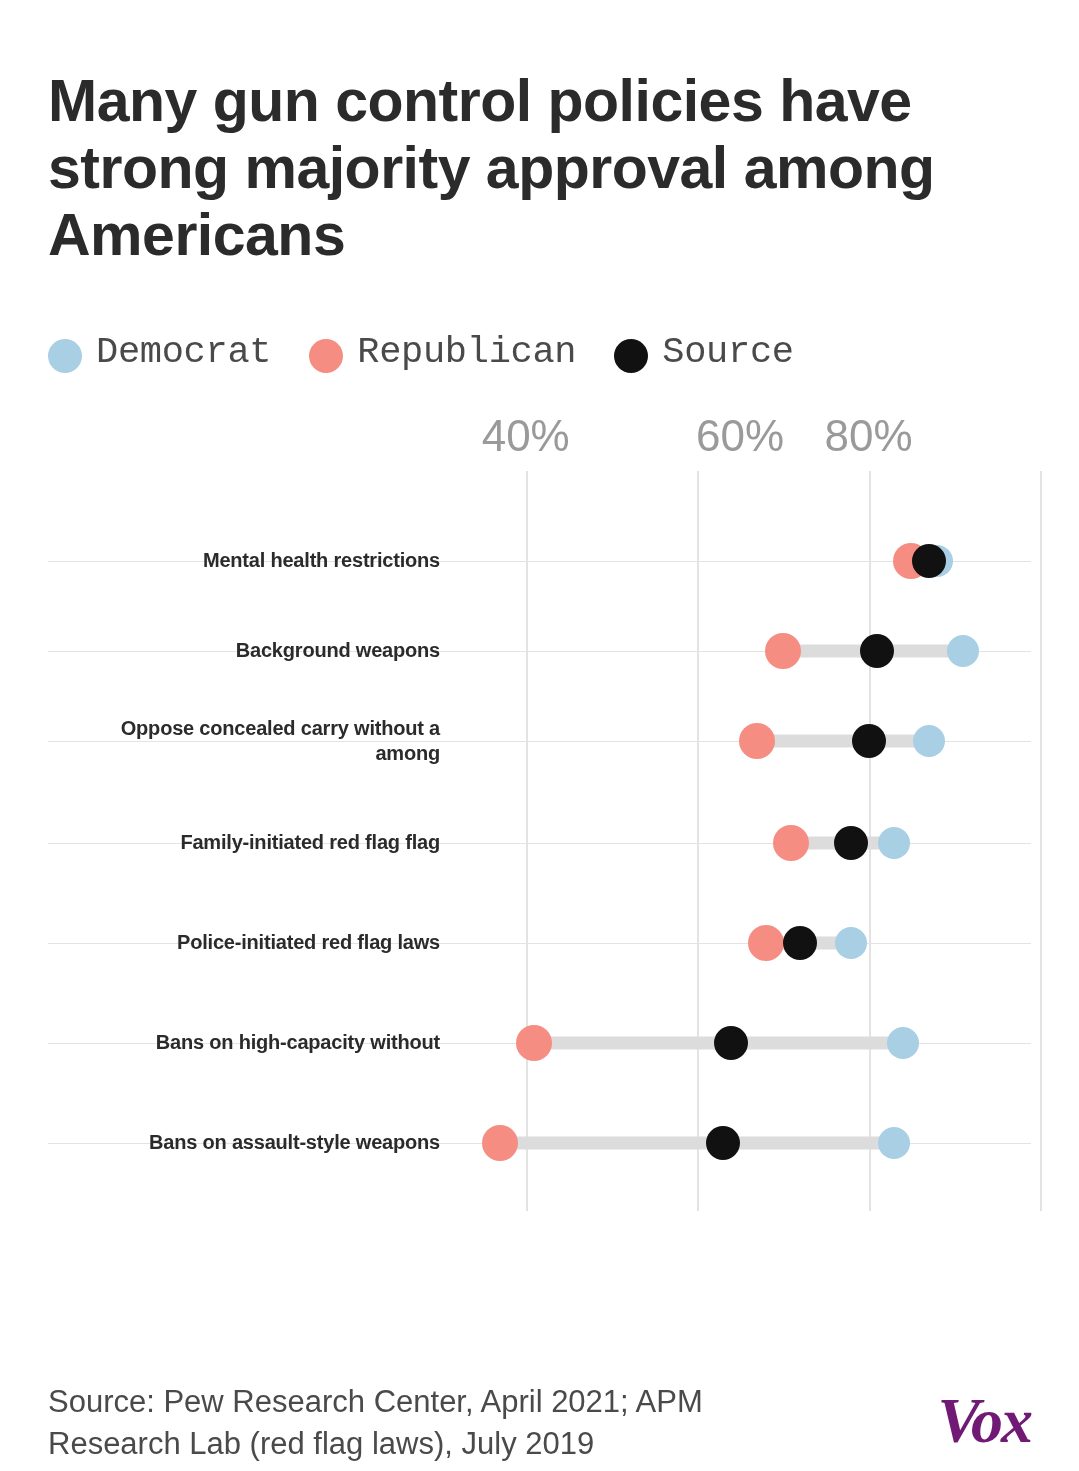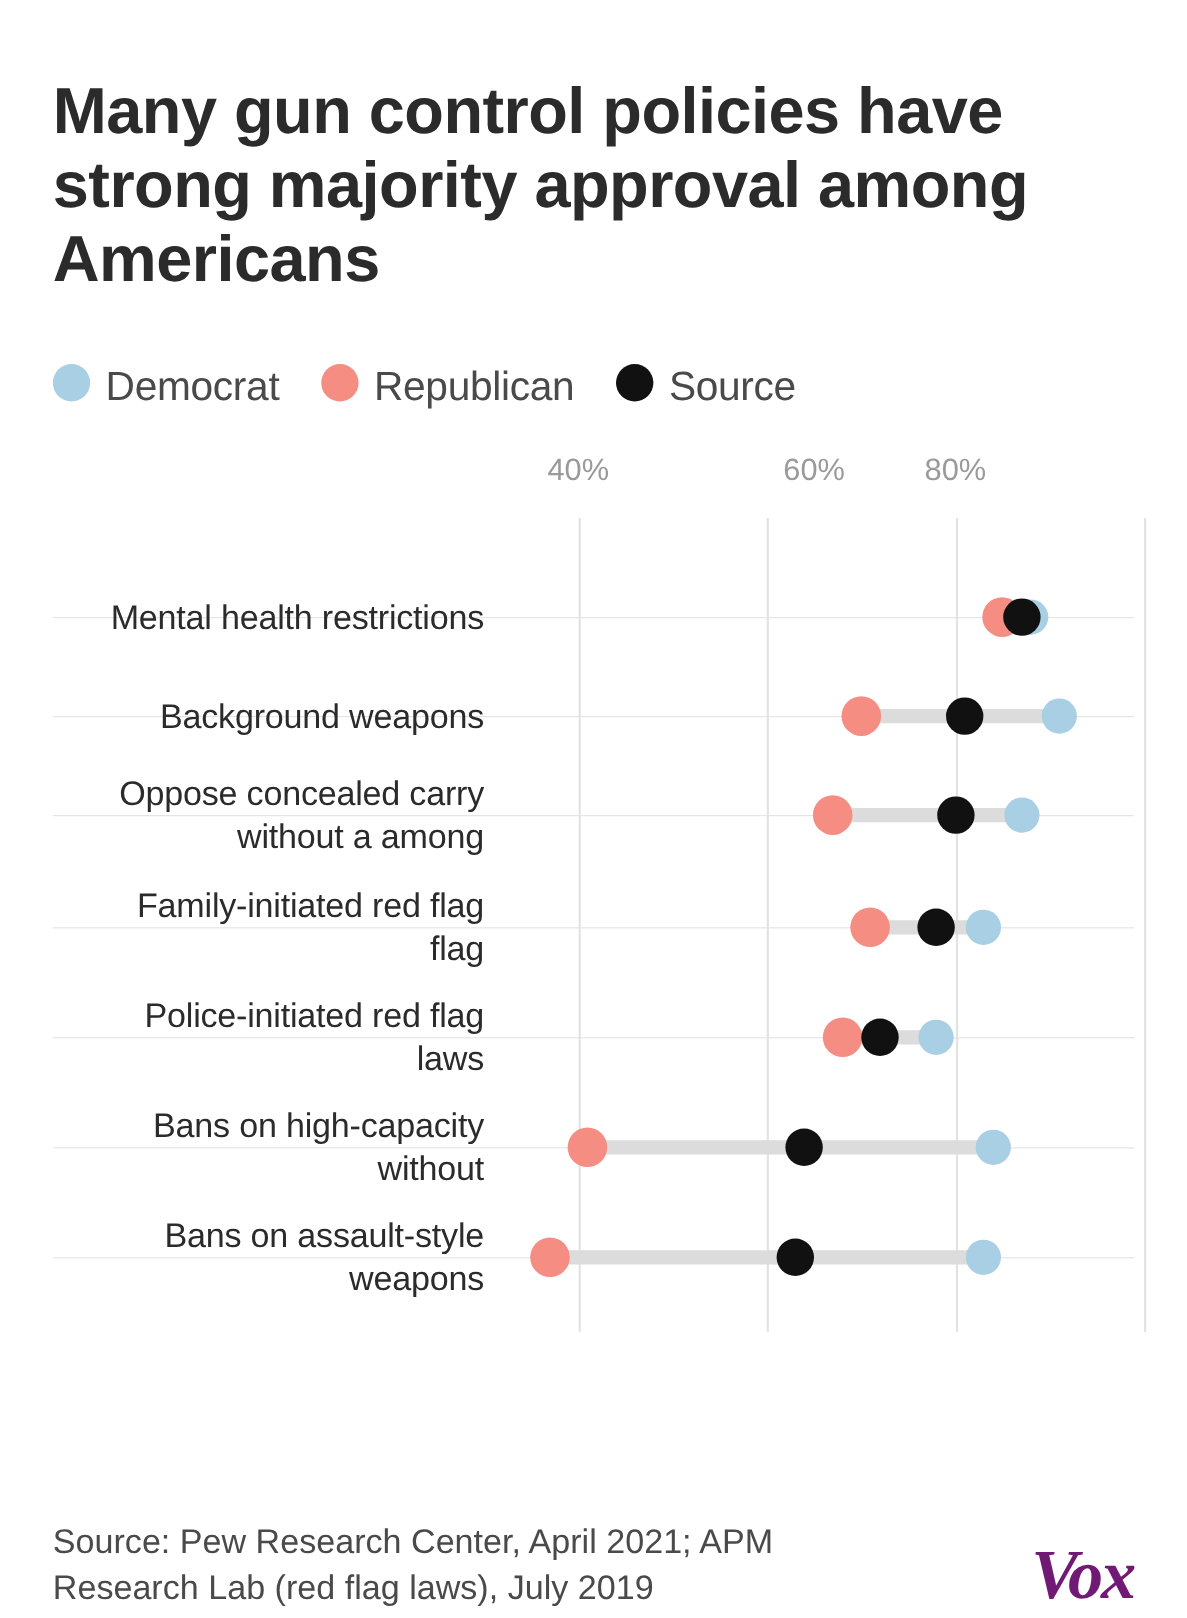--- a/index.html
+++ b/index.html
@@ -36,22 +36,23 @@
 
   
   .legend {
     margin-top: 62px;
     display: flex;
     align-items: center;
     gap: 38px;
   }
   .legend-item {
     display: flex;
-    align-items: flex-start;
+    align-items: flex-end;
     gap: 14px;
+    font-family: Liberation Mono, monospace;
   }
   .legend-dot {
     width: 34px;
     height: 34px;
     border-radius: 50%;
     display: inline-block;
   }
   .legend-label {
     font-size: 37px;
     color: #4a4a4a;
@@ -66,21 +67,21 @@
   }
   .axis-labels {
     position: absolute;
     top: 0;
     left: 0;
     right: 0;
     height: 46px;
   }
   .axis-tick-label {
     position: absolute;
-    font-size: 28px;
+    font-size: 44px;
     color: #9a9a9a;
     transform: translateX(-50%);
     white-space: nowrap;
   }
   .plot {
     position: absolute;
     top: 60px;
     left: 0;
     right: 0;
     bottom: 0;
@@ -104,23 +105,23 @@
     right: 0;
     top: 0;
     height: 1px;
     background: #e3e3e3;
   }
   .row-label {
     position: absolute;
     right: calc(100% - 392px);
     width: 370px;
     text-align: right;
-    font-size: 31px;
+    font-size: 20px;
     line-height: 1.26;
-    font-weight: normal;
+    font-weight: bold;
     color: #2b2b2b;
     transform: translateY(-50%);
     letter-spacing: -0.2px;
   }
   .connector {
     position: absolute;
     height: 13px;
     background: #dcdcdc;
     transform: translateY(-50%);
     border-radius: 7px;
@@ -134,21 +135,21 @@
   .dot-rep  { width: 36px; height: 36px; }
   .dot-tot  { width: 34px; height: 34px; }
 
   
   .footer {
     position: absolute;
     left: 48px;
     right: 48px;
     bottom: 46px;
     display: flex;
-    align-items: flex-end;
+    align-items: center;
     justify-content: space-between;
   }
   .source {
     font-size: 31px;
     line-height: 1.35;
     color: #4a4a4a;
     max-width: 790px;
   }
   .logo {
     font-family: "Liberation Serif", serif;

